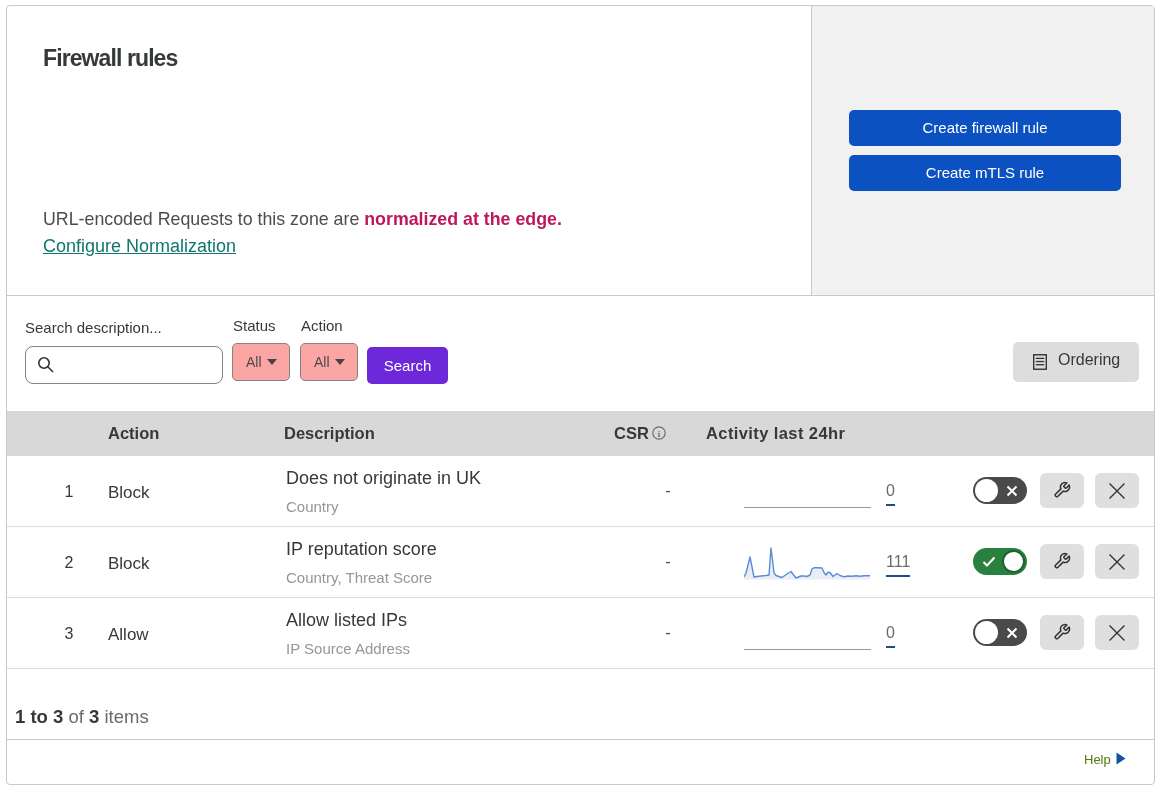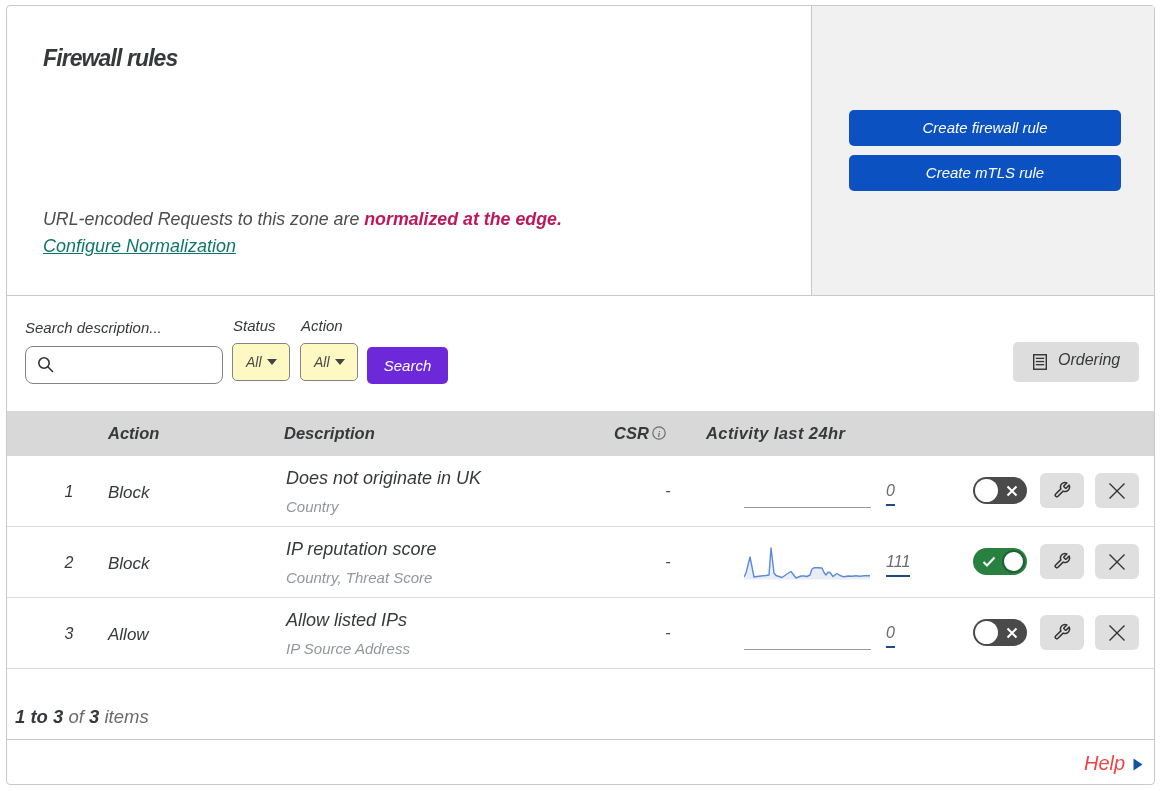--- a/index.html
+++ b/index.html
@@ -1,35 +1,35 @@
 <!DOCTYPE html>
 <html><head>
 <meta charset="utf-8">
 <style>
 * { margin:0; padding:0; box-sizing:border-box; }
 html,body { background:#fff; font-family:"Liberation Sans", sans-serif; }
-#stage { position:relative; width:1161px; height:791px; overflow:hidden;font-style:italic; }
+#stage { position:relative; width:1161px; height:791px; overflow:hidden; }
 .card { position:absolute; left:6px; top:5px; width:1149px; height:780px;
   border:1px solid #c9c9c9; border-radius:4px; background:#fff; }
 
 .topsec { position:absolute; left:0; top:0; width:1147px; height:290px; border-bottom:1px solid #c9c9c9; }
 .graypanel { position:absolute; left:804px; top:0; width:343px; height:289px; background:#f1f1f1; border-left:1px solid #c9c9c9; }
 h1.title { position:absolute; left:36px; top:39px; font-size:23px; letter-spacing:-0.9px; font-weight:700; color:#36393a; }
 .p1 { position:absolute; left:36px; top:71px; width:760px; font-size:18px; line-height:27.3px; color:#4d4d4d; }
 .p2 { position:absolute; left:36px; top:148px; font-size:17.8px; font-weight:700; color:#222; }
 .p3 { position:absolute; left:36px; top:203px; font-size:17.8px; color:#4d4d4d; }
 .p3 b { color:#be185d; }
 .cfglink { position:absolute; left:36px; top:230px; font-size:18px; color:#0f766e; text-decoration:underline; }
 .bluebtn { position:absolute; left:842px; width:272px; height:36px; background:#0b51c2; border-radius:5px;
   color:#fff; font-size:15px; text-align:center; line-height:36px; }
 
 .filtersec { position:absolute; left:0; top:290px; width:1147px; height:115px; }
 .flabel { position:absolute; font-size:15px; white-space:nowrap; color:#36393a; }
 .sinput { position:absolute; left:18px; top:50px; width:198px; height:38px; border:1px solid #838383; border-radius:8px; background:#fff; }
-.dd { position:absolute; top:47px; width:58px; height:38px; border:1px solid #838383; border-radius:5px; background:#fef9c3;
+.dd { position:absolute; top:47px; width:58px; height:38px; border:1px solid #838383; border-radius:5px; background:#fca5a5;
   font-size:14px; color:#4a4a4a; line-height:36px; padding-left:13px; }
 .dd .tri { display:inline-block; width:0; height:0; border-left:5px solid transparent; border-right:5px solid transparent;
   border-top:6px solid #444; margin-left:5px; vertical-align:middle; margin-bottom:2px; }
 .searchbtn { position:absolute; left:360px; top:51px; width:81px; height:37px; background:#6d28d9; border-radius:5px;
   color:#fff; font-size:15px; text-align:center; line-height:37px; }
 .orderbtn { position:absolute; left:1006px; top:46px; width:126px; height:40px; background:#ddd; border-radius:5px;
   color:#36393a; font-size:16px; }
 
 .thead { position:absolute; left:0; top:405px; width:1147px; height:45px; background:#d8d8d8;
   font-size:16.5px; font-weight:700; color:#36393a; }
@@ -48,21 +48,21 @@
 .toggle.on { background:#28813f; }
 .toggle.on .knob { border:2.5px solid #1f6132; }
 .knob { position:absolute; top:2px; width:23px; height:23px; background:#fff; border-radius:50%; }
 .sqbtn { position:absolute; top:17px; width:44px; height:35px; background:#dfdfdf; border-radius:6px; }
 .sqbtn.w { left:1033px; }
 .sqbtn.x { left:1088px; }
 
 .fitems { position:absolute; left:8px; top:700px; font-size:18.5px; color:#6b6b6b; }
 .fitems b { color:#36393a; }
 .fdiv { position:absolute; left:0; top:733px; width:1147px; height:1px; background:#c9c9c9; }
-.help { position:absolute; left:1077px; top:746px; font-size:20px; color:#ef4444; }
+.help { position:absolute; left:1077px; top:746px; font-size:13px; color:#4d7c0f; }
 </style>
 </head>
 <body>
 <div id="stage">
   <div class="card">
     <div class="topsec">
       <div class="graypanel"></div>
       <h1 class="title">Firewall rules</h1>
       <div class="p3">URL-encoded Requests to this zone are <b>normalized at the edge.</b></div>
       <div class="cfglink">Configure Normalization</div>

